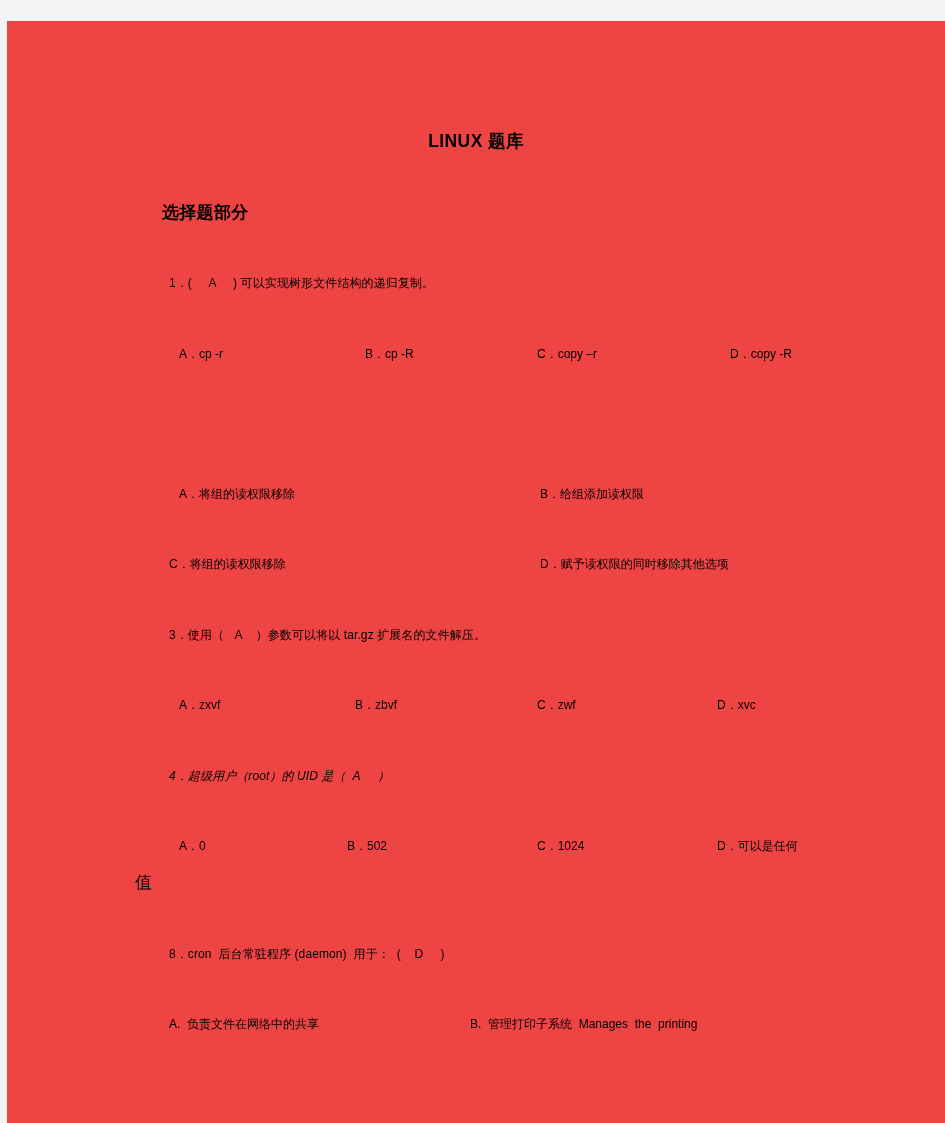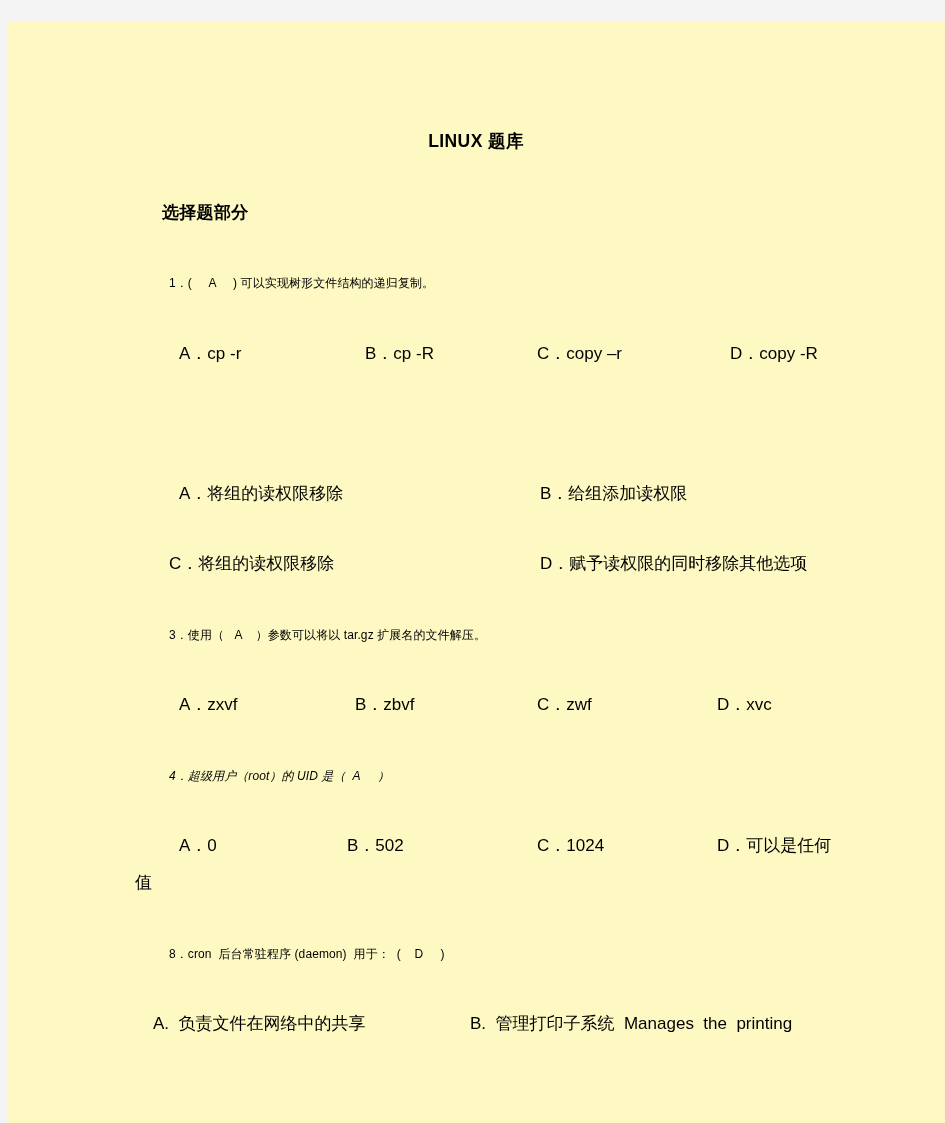--- a/index.html
+++ b/index.html
@@ -35,21 +35,21 @@
     width: 7px;
     height: 1123px;
     background: #f4f4f4;
   }
   .page {
     position: absolute;
     left: 7px;
     top: 21px;
     width: 938px;
     height: 1102px;
-    background: #fef9c3;
+    background: #ef4444;
     color: #000000;
   }
 
   
   .doc {
     position: relative;
     width: 938px;
     height: 1102px;
   }
 
@@ -81,21 +81,21 @@
 
   
   .optrow {
     position: absolute;
     width: 938px;
     height: 22px;
   }
   .optrow > span {
     position: absolute;
     white-space: pre;
-    font-size: 17px;
+    font-size: 12px;
     line-height: 20px;
   }
   .cont {
     position: absolute;
     white-space: pre;
     font-size: 17px;
     line-height: 20px;
   }
 </style>
 </head>
@@ -138,19 +138,19 @@
         <div class="line qline" style="left: 162px; top: 745px; font-style: italic;">4．超级用户（root）的 UID 是（  A     ）</div>
         <div class="optrow" style="top: 815px;">
           <span style="left: 172px;">A．0</span>
           <span style="left: 340px;">B．502</span>
           <span style="left: 530px;">C．1024</span>
           <span style="left: 710px;">D．可以是任何</span>
         </div>
         <div class="cont" style="left: 128px; top: 852px;">值</div>
         <div class="line qline" style="left: 162px; top: 923px;">8．cron  后台常驻程序 (daemon)  用于：  (    D     )</div>
         <div class="optrow" style="top: 993px;">
-          <span style="left: 146px;">A.  负责文件在网络中的共享</span>
+          <span style="left: 162px;">A.  负责文件在网络中的共享</span>
           <span style="left: 463px;">B.  管理打印子系统  Manages  the  printing</span>
         </div>
       </div>
   </div>
 
 </div>
 
 </body></html>

